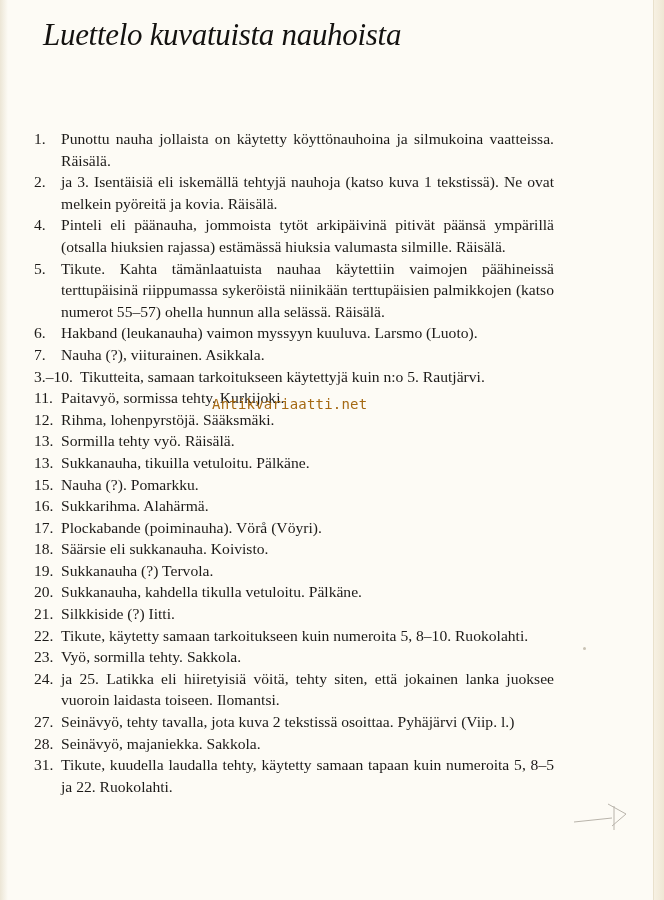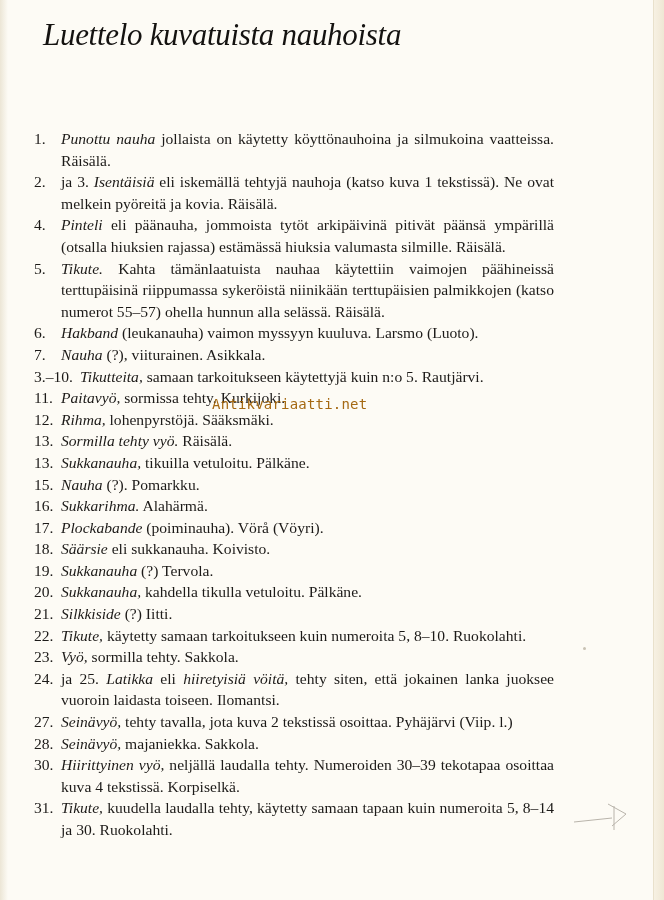--- a/index.html
+++ b/index.html
@@ -27,21 +27,21 @@
     }
     .list {
       position: absolute; left: 34px; top: 128px; width: 520px;
       margin: 0; padding: 0; list-style: none;
       font-size: 15.6px; line-height: 21.6px;
     }
     .item { display: flex; margin: 0; }
     .num { flex: 0 0 auto; min-width: 20px; padding-right: 7px; white-space: nowrap; }
     .num.wide { min-width: 0; }
     .body-text { flex: 1 1 auto; text-align: justify; }
-    .term { font-style: italic; }
+    .term { }
     .watermark {
       position: absolute; left: 212px; top: 396px;
       font-family: "DejaVu Sans Mono", "Liberation Mono", monospace;
       font-size: 14px; color: #a16207; letter-spacing: 0.2px;
       opacity: 0.95;
     }
     .margin-mark {
       position: absolute; left: 570px; top: 796px; width: 60px; height: 40px;
     }
     .speck { position: absolute; left: 583px; top: 647px; width: 3px; height: 3px; background: #c9c2b4; border-radius: 50%; }
@@ -141,26 +141,22 @@
     </li>
   <li class="item">
       <span class="num">27.</span>
       <span class="body-text"><span class="term">Seinävyö,</span><span> tehty tavalla, jota kuva 2 tekstissä osoittaa. Pyhäjärvi (Viip. l.)</span></span>
     </li>
   <li class="item">
       <span class="num">28.</span>
       <span class="body-text"><span class="term">Seinävyö,</span><span> majaniekka. Sakkola.</span></span>
     </li>
   <li class="item">
-      <span class="num">30.</span>
-      <span class="body-text"><span class="term">Hiirittyinen vyö,</span><span> neljällä laudalla tehty. Numeroiden 30–39 tekotapaa osoittaa kuva 4 tekstissä. Korpiselkä.</span></span>
-    </li>
-  <li class="item">
       <span class="num">31.</span>
-      <span class="body-text"><span class="term">Tikute,</span><span> kuudella laudalla tehty, käytetty samaan tapaan kuin numeroita 5, 8–14 ja 30. Ruokolahti.</span></span>
+      <span class="body-text"><span class="term">Tikute,</span><span> kuudella laudalla tehty, käytetty samaan tapaan kuin numeroita 5, 8–5 ja 22. Ruokolahti.</span></span>
     </li>
 </ol>
 
 <div class="watermark">Antikvariaatti.net</div>
 
 <svg class="margin-mark" viewBox="0 0 60 40">
   <path d="M4 26 L42 22" stroke="#b9b4ab" stroke-width="1" fill="none"></path>
   <path d="M38 8 L56 18 L42 30" stroke="#b9b4ab" stroke-width="1" fill="none"></path>
   <path d="M44 10 L44 34" stroke="#b9b4ab" stroke-width="1" fill="none"></path>
 </svg>

